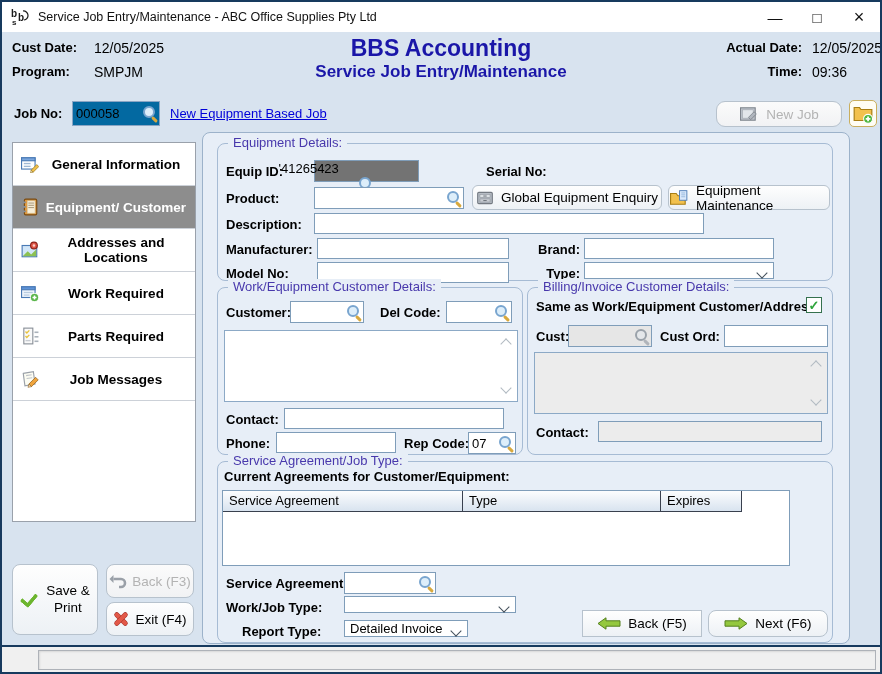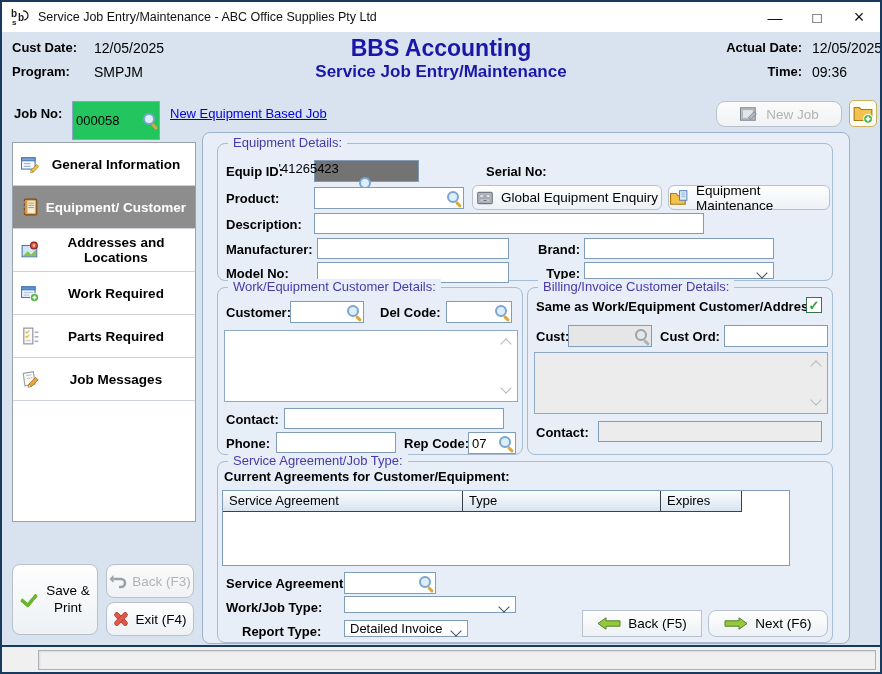--- a/index.html
+++ b/index.html
@@ -84,21 +84,21 @@
   <span class="lbl" style="left:10px;top:62px;">Program:</span>
   <span class="val" style="left:92px;top:62px;">SMPJM</span>
   <div class="main-title" style="top:33px;font-size:23px;">BBS Accounting</div>
   <div class="main-title" style="top:60px;font-size:17px;">Service Job Entry/Maintenance</div>
   <span class="lbl" style="left:700px;top:38px;width:100px;text-align:right;">Actual Date:</span>
   <span class="val" style="left:810px;top:38px;">12/05/2025</span>
   <span class="lbl" style="left:700px;top:62px;width:100px;text-align:right;">Time:</span>
   <span class="val" style="left:810px;top:62px;">09:36</span>
 
   <span class="lbl" style="left:12px;top:104px;">Job No:</span>
-  <div class="fieldwrap" style="left:70px;top:99px;width:88px;height:39px;background:#22c55e;border-color:#8aa5c4;">
+  <div class="fieldwrap" style="left:70px;top:99px;width:88px;height:25px;background:#0369a1;border-color:#8aa5c4;">
     <input value="000058" style="">
     <span class="mag"></span>
   </div>
   <span class="link" style="left:168px;top:104px;">New Equipment Based Job</span>
   <div class="btn disabled" style="left:714px;top:99px;width:126px;height:26px;border-radius:9px;">
     <span style="display:inline-flex;">
       <svg width="20" height="18" viewBox="0 0 17 16">
         <rect x="1" y="2.5" width="13" height="11" fill="#c2c8d0" stroke="#7e848c"></rect>
         <rect x="2.8" y="4.3" width="9.4" height="7.4" fill="#e2e6ea" stroke="#9aa0a8" stroke-width="0.5"></rect>
         <polygon points="8,11 13,6 15,8 10,13" fill="#b0b6be" stroke="#70767e" stroke-width="0.6"></polygon>

